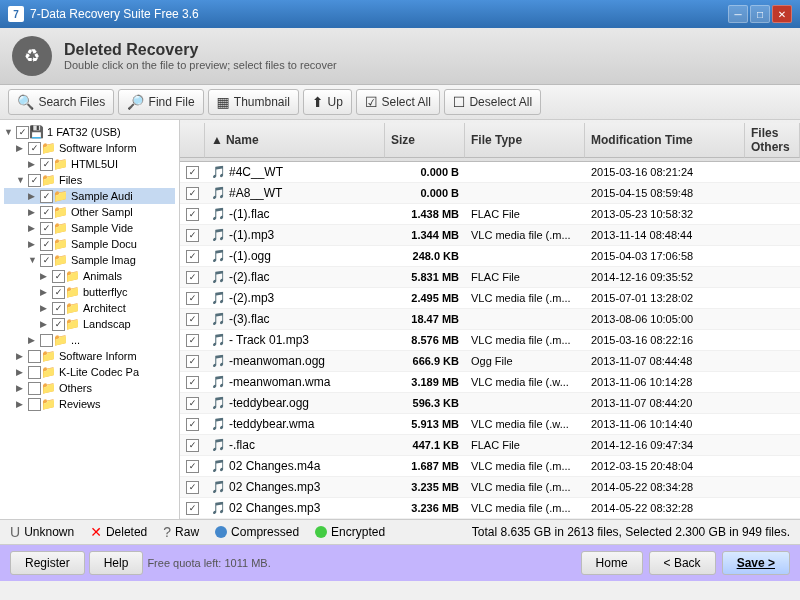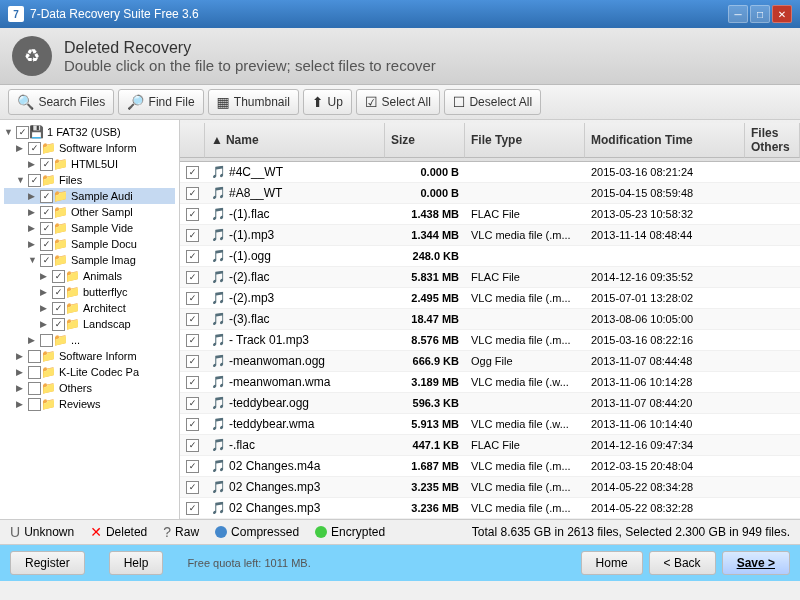--- a/index.html
+++ b/index.html
@@ -23,22 +23,22 @@
 
     
     .header {
       background: linear-gradient(to bottom, #e8e8e8, #d0d0d0);
       padding: 8px 12px;
       display: flex;
       align-items: center;
       border-bottom: 1px solid #bbb;
     }
     .header-icon { width: 40px; height: 40px; background: #666; border-radius: 20px; display: flex; align-items: center; justify-content: center; margin-right: 12px; color: white; font-size: 18px; }
-    .header-text h2 { font-size: 16px; font-weight: normal; color: #333; }
-    .header-text p { font-size: 15px; color: #555; }
+    .header-text h2 { font-size: 16px; font-weight: bold; color: #333; }
+    .header-text p { font-size: 11px; color: #555; }
 
     
     .toolbar {
       background: linear-gradient(to bottom, #f5f5f5, #e5e5e5);
       padding: 4px 8px;
       display: flex;
       align-items: center;
       gap: 4px;
       border-bottom: 1px solid #ccc;
     }
@@ -146,25 +146,25 @@
       gap: 16px;
       border-bottom: 1px solid #ccc;
       font-size: 11px;
     }
     .status-item { display: flex; align-items: center; gap: 4px; }
     .status-dot { width: 12px; height: 12px; border-radius: 6px; flex-shrink: 0; }
     .status-info { margin-left: auto; }
 
     
     .footer {
-      background: #7dd3fc;
+      background: #c4b5fd;
       padding: 6px 10px;
       display: flex;
       align-items: center;
-      gap: 24px;
+      gap: 4px;
     }
     .footer-btn {
       padding: 4px 14px;
       background: linear-gradient(to bottom, #f5f5f5, #e0e0e0);
       border: 1px solid #bbb;
       border-radius: 3px;
       cursor: pointer;
       font-size: 12px;
     }
     .footer-quota { flex: 1; font-size: 11px; color: #555; }
@@ -413,20 +413,21 @@
         <div class="file-row">
           <div class="file-check">
             <div class="cb checked"></div>
           </div>
           <div class="file-cell file-name-cell">
             <span class="file-icon">🎵</span>
             <span>-(1).ogg</span>
           </div>
           <div class="file-cell file-size">248.0 KB</div>
           <div class="file-cell file-type"></div>
+          <div class="file-cell file-mod">2015-04-03 17:06:58</div>
           <div class="file-cell file-count"></div>
         </div>
         <div class="file-row">
           <div class="file-check">
             <div class="cb checked"></div>
           </div>
           <div class="file-cell file-name-cell">
             <span class="file-icon">🎵</span>
             <span>-(2).flac</span>
           </div>

